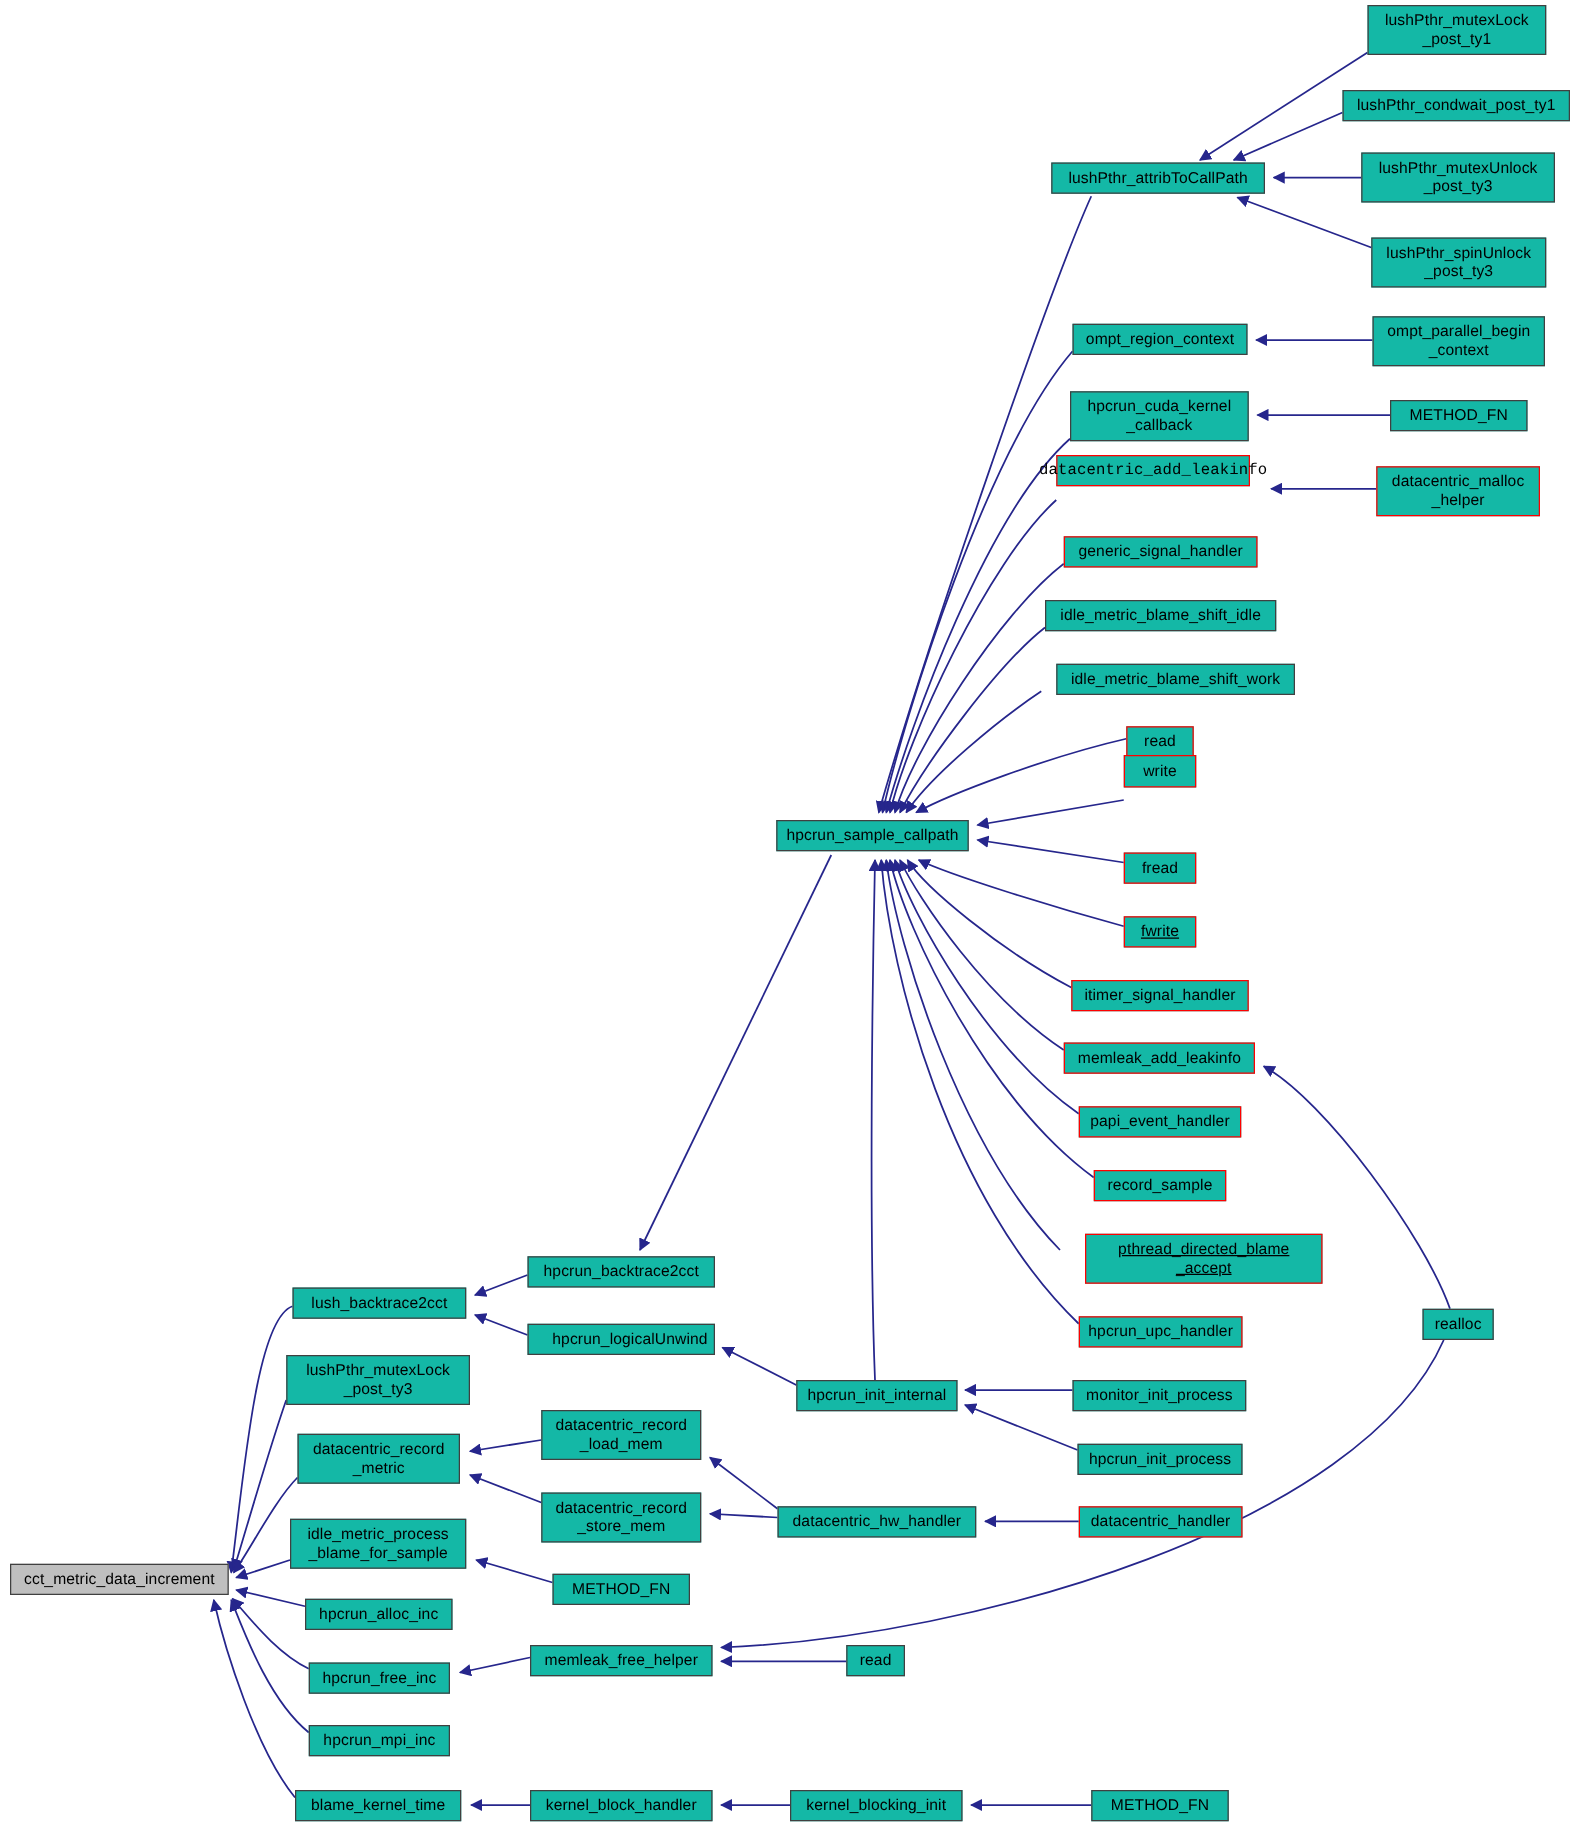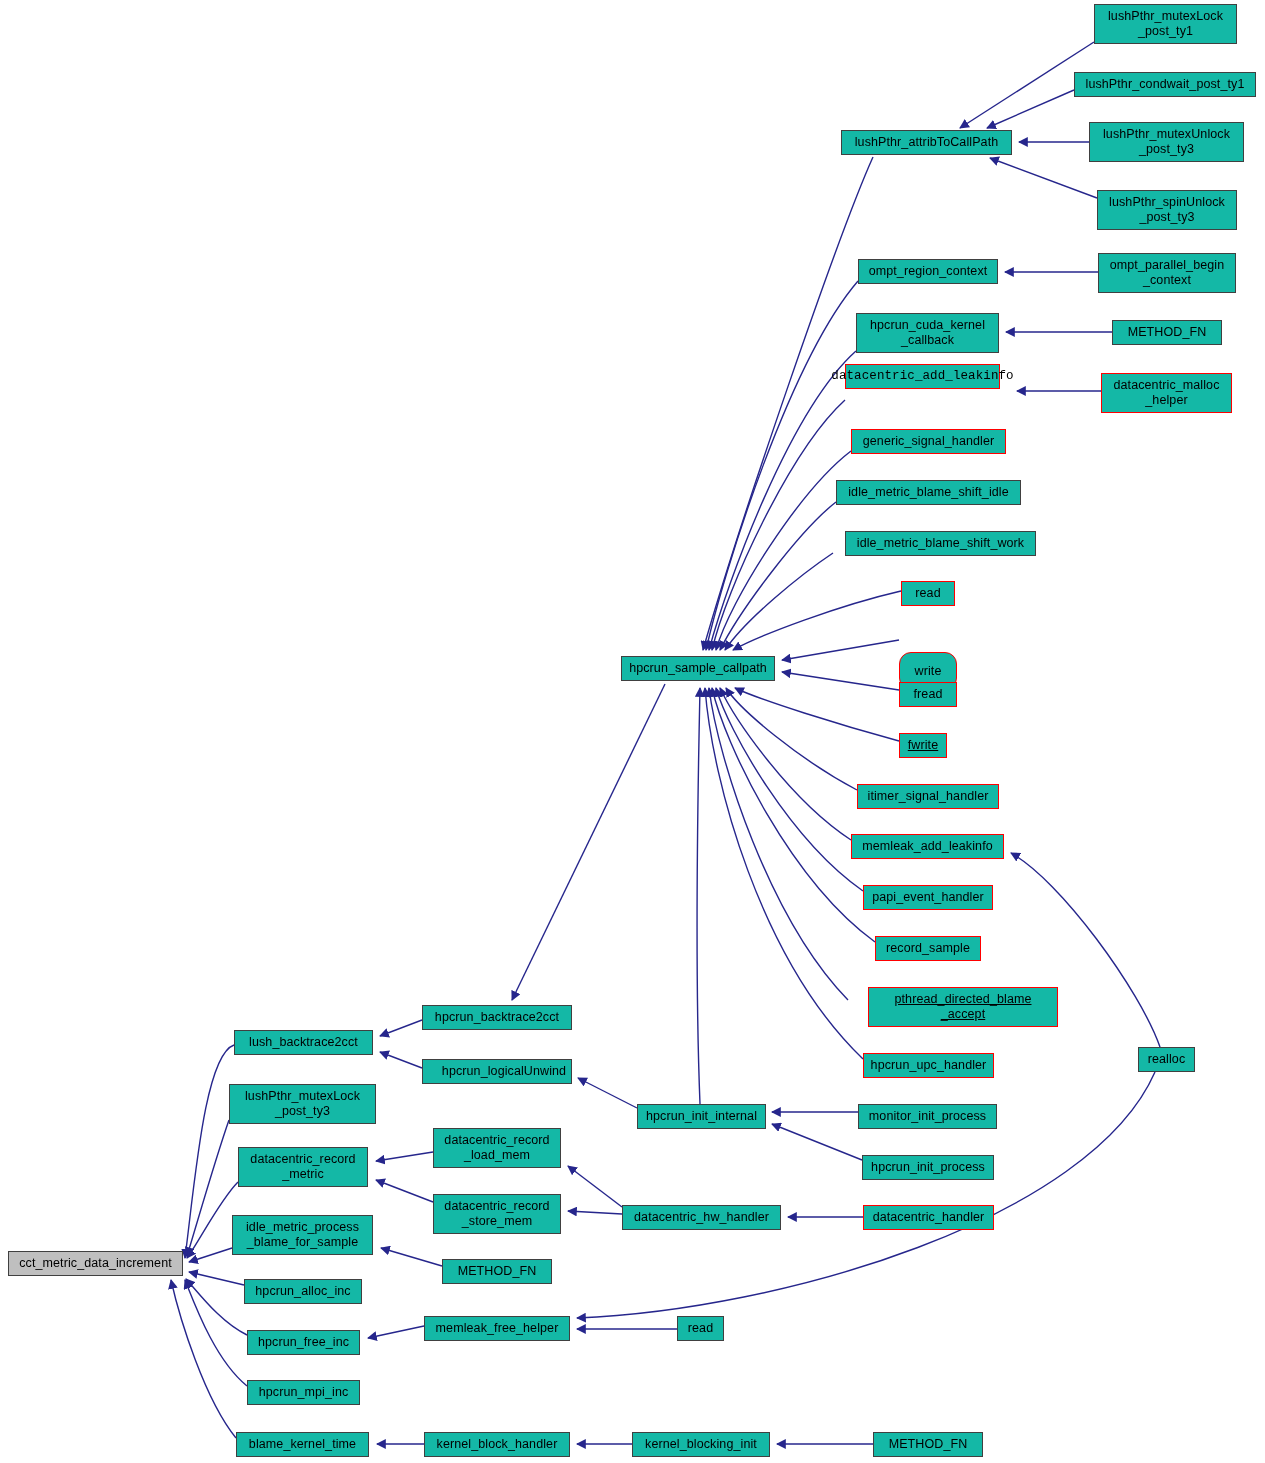--- a/index.html
+++ b/index.html
@@ -147,23 +147,23 @@
       <div class="node" style="left: 632px; top: 1432px; width: 138px; height: 25px;"><span>kernel_blocking_init</span></div>
       <div class="node" style="left: 841px; top: 130px; width: 171px; height: 25px;"><span>lushPthr_attribToCallPath</span></div>
       <div class="node" style="left: 858px; top: 259px; width: 140px; height: 25px;"><span>ompt_region_context</span></div>
       <div class="node" style="left: 856px; top: 313px; width: 143px; height: 40px;"><span>hpcrun_cuda_kernel
 _callback</span></div>
       <div class="node red" style="left: 845px; top: 364px; width: 155px; height: 25px; font-family: Liberation Mono, monospace;"><span>datacentric_add_leakinfo</span></div>
       <div class="node red" style="left: 851px; top: 429px; width: 155px; height: 25px;"><span>generic_signal_handler</span></div>
       <div class="node" style="left: 836px; top: 480px; width: 185px; height: 25px;"><span>idle_metric_blame_shift_idle</span></div>
       <div class="node" style="left: 833px; top: 531px; width: 191px; height: 25px; margin-left: 12px;"><span>idle_metric_blame_shift_work</span></div>
       <div class="node red" style="left: 901px; top: 581px; width: 54px; height: 25px;"><span>read</span></div>
-      <div class="node red" style="left: 899px; top: 652px; width: 58px; height: 38px; border-radius: 12px;"><span>write</span></div>
+      <div class="node red" style="left: 899px; top: 604px; width: 58px; height: 26px;"><span>write</span></div>
       <div class="node red" style="left: 899px; top: 682px; width: 58px; height: 25px;"><span>fread</span></div>
-      <div class="node red" style="left: 899px; top: 733px; width: 48px; height: 25px; text-decoration: underline;"><span>fwrite</span></div>
+      <div class="node red" style="left: 899px; top: 733px; width: 58px; height: 25px; text-decoration: underline;"><span>fwrite</span></div>
       <div class="node red" style="left: 857px; top: 784px; width: 142px; height: 25px;"><span>itimer_signal_handler</span></div>
       <div class="node red" style="left: 851px; top: 834px; width: 153px; height: 25px;"><span>memleak_add_leakinfo</span></div>
       <div class="node red" style="left: 863px; top: 885px; width: 130px; height: 25px;"><span>papi_event_handler</span></div>
       <div class="node red" style="left: 875px; top: 936px; width: 106px; height: 25px;"><span>record_sample</span></div>
       <div class="node red" style="left: 868px; top: 987px; width: 190px; height: 40px; text-decoration: underline;"><span>pthread_directed_blame
 _accept</span></div>
       <div class="node red" style="left: 863px; top: 1053px; width: 131px; height: 25px;"><span>hpcrun_upc_handler</span></div>
       <div class="node" style="left: 858px; top: 1104px; width: 139px; height: 25px;"><span>monitor_init_process</span></div>
       <div class="node" style="left: 862px; top: 1155px; width: 132px; height: 25px;"><span>hpcrun_init_process</span></div>
       <div class="node red" style="left: 863px; top: 1205px; width: 131px; height: 25px;"><span>datacentric_handler</span></div>

